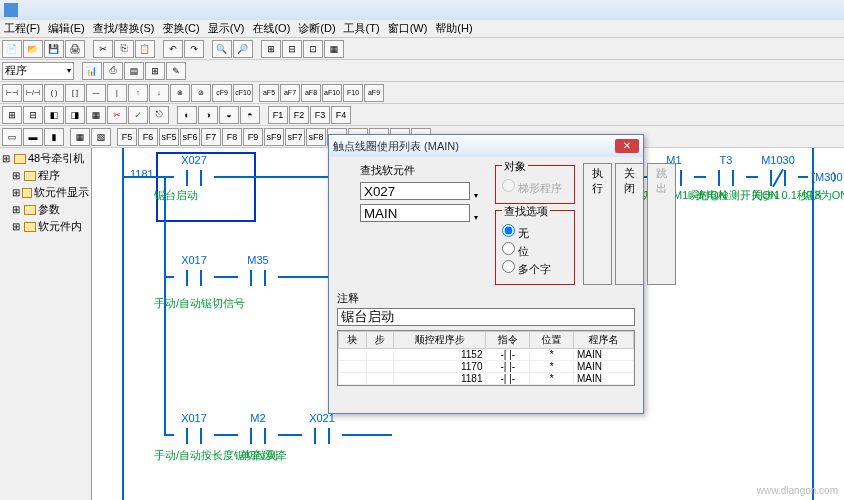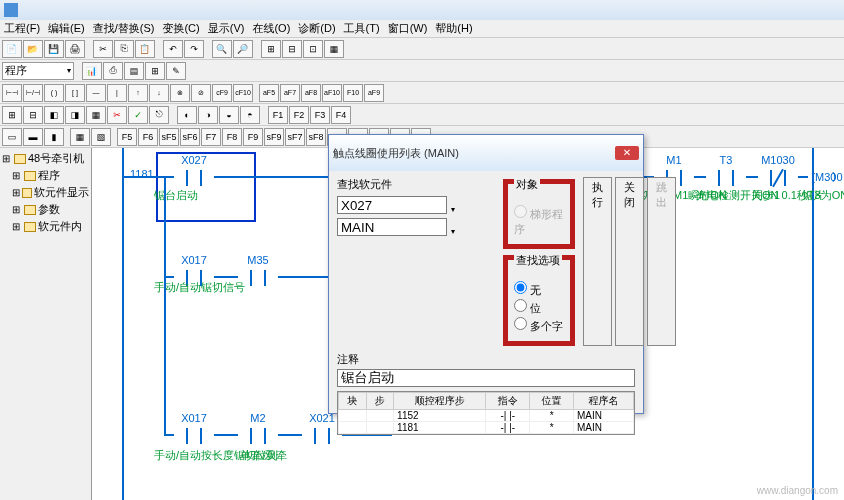--- a/index.html
+++ b/index.html
@@ -25,34 +25,34 @@
 .contact .sym { border-left: 2px solid #0066cc; border-right: 2px solid #0066cc; height: 16px; width: 16px; margin: 2px auto; }
 .contact .sym-nc::after { content: ""; position: absolute; width: 20px; height: 2px; background: #0066cc; transform: rotate(-60deg); left: 10px; top: 9px; }
 .contact-lbl { position: absolute; top: -14px; width: 100%; text-align: center; color: #0066cc; font-size: 11px; }
 .contact-txt { position: absolute; top: 20px; width: 120px; color: #009933; font-size: 11px; white-space: nowrap; }
 .wire { position: absolute; height: 2px; background: #0066cc; }
 .wirev { position: absolute; width: 2px; background: #0066cc; }
 .coil { position: absolute; width: 50px; height: 20px; }
 .selbox { position: absolute; border: 2px solid #0033cc; }
 .stepnum { position: absolute; color: #0066cc; font-size: 11px; }
 .dialog { position: absolute; left: 328px; top: 134px; width: 316px; height: 280px; background: #efefef; border: 1px solid #6080c0; box-shadow: 2px 2px 6px rgba(0,0,0,0.3); }
-.dlg-title { height: 36px; background: linear-gradient(#fff, #d8e8f8); display: flex; align-items: center; padding: 0 4px; font-size: 11px; color: #333; }
+.dlg-title { height: 22px; background: linear-gradient(#fff, #d8e8f8); display: flex; align-items: center; padding: 0 4px; font-size: 11px; color: #333; }
 .dlg-title .close { margin-left: auto; width: 24px; height: 14px; background: #d04040; color: #fff; text-align: center; font-size: 10px; line-height: 13px; border-radius: 2px; }
 .dlg-body { padding: 6px 8px; font-size: 11px; }
-.dlg-row { display: flex; align-items: flex-end; margin-bottom: 4px; gap: 4px; }
+.dlg-row { display: flex; align-items: flex-end; margin-bottom: 4px; gap: 4px; margin-left: 23px; }
 .dlg-label { width: 56px; }
 .dlg-input { border: 1px solid #7a7a7a; background: #fff; padding: 1px 3px; height: 18px; }
 .dlg-btn { border: 1px solid #888; background: #f0f0f0; padding: 2px 8px; font-size: 11px; width: 48px; text-align: center; }
-.dlg-group { border: 5px solid #b91c1c; padding: 20px 6px 6px; margin-top: 2px; position: relative; margin-left: 8px; }
+.dlg-group { border: 1px solid #b91c1c; padding: 12px 6px 6px; margin-top: 2px; position: relative; }
 .dlg-group .legend { position: absolute; top: -7px; left: 6px; background: #efefef; padding: 0 2px; font-size: 11px; }
 .dlg-radio { display: block; margin: 1px 0; font-size: 11px; }
 .dlg-grid { border: 1px solid #888; background: #fff; margin-top: 4px; font-size: 10px; }
 .dlg-grid table { width: 100%; border-collapse: collapse; }
 .dlg-grid th { background: #f0f0f0; border: 1px solid #ccc; padding: 1px 3px; font-weight: normal; }
-.dlg-grid td { border: 1px solid #eee; padding: 0 3px; }
+.dlg-grid td { border: 1px solid #eee; padding: 0 3px; text-align: right; }
 .dlg-grid td.l { text-align: left; }
 .dlg-grid td.c { text-align: center; }
 .status { position: absolute; right: 6px; bottom: 4px; font-size: 10px; color: #bbb; }
 </style>
 </head>
 <body>
 
 <div class="titlebar">
   <div class="window-icon"></div>
 </div>
@@ -242,21 +242,21 @@
       <div class="contact-lbl">X017</div>
       <div class="sym"></div>
     </div>
     <div class="wire" style="left:122px;top:128px;width:24px"></div>
     <div class="contact" style="left:146px;top:120px">
       <div class="contact-lbl">M35</div>
       <div class="sym"></div>
     </div>
     <div class="wire" style="left:186px;top:128px;width:50px"></div>
     <div class="wirev" style="left:236px;top:28px;height:102px"></div>
-    <div class="contact-txt" style="left:62px;top:132px;position:absolute">手动/自动锯切信号</div>
+    <div class="contact-txt" style="left:62px;top:148px;position:absolute">手动/自动锯切信号</div>
 
     <div class="wirev" style="left:72px;top:128px;height:160px"></div>
     <div class="wire" style="left:72px;top:286px;width:10px"></div>
     <div class="contact" style="left:82px;top:278px">
       <div class="contact-lbl">X017</div>
       <div class="sym"></div>
     </div>
     <div class="wire" style="left:122px;top:286px;width:24px"></div>
     <div class="contact" style="left:146px;top:278px">
       <div class="contact-lbl">M2</div>
@@ -330,20 +330,28 @@
               <td></td>
               <td></td>
               <td>1152</td>
               <td class="c">-| |-</td>
               <td class="c">*</td>
               <td class="l">MAIN</td>
             </tr>
         <tr>
               <td></td>
               <td></td>
+              <td>1170</td>
+              <td class="c">-| |-</td>
+              <td class="c">*</td>
+              <td class="l">MAIN</td>
+            </tr>
+        <tr>
+              <td></td>
+              <td></td>
               <td>1181</td>
               <td class="c">-| |-</td>
               <td class="c">*</td>
               <td class="l">MAIN</td>
             </tr>
       </tbody>
         </table>
     </div>
   </div>
 </div>

